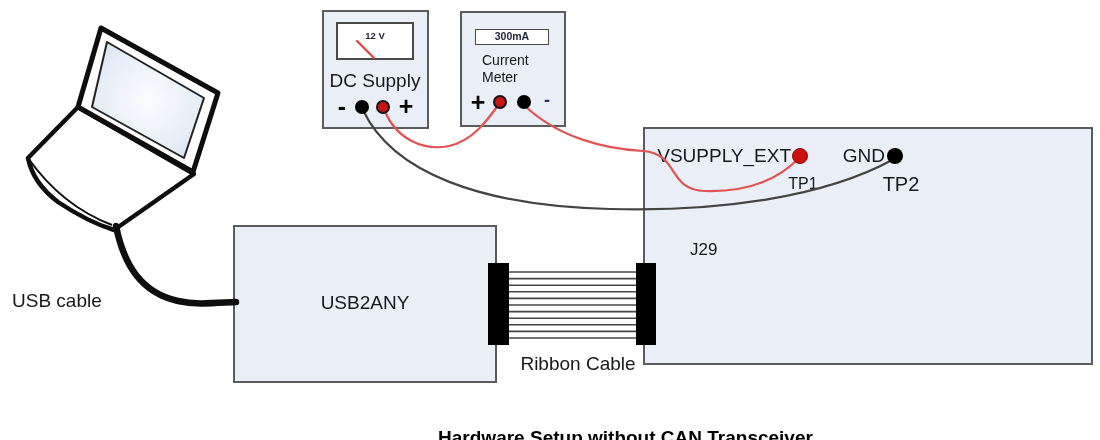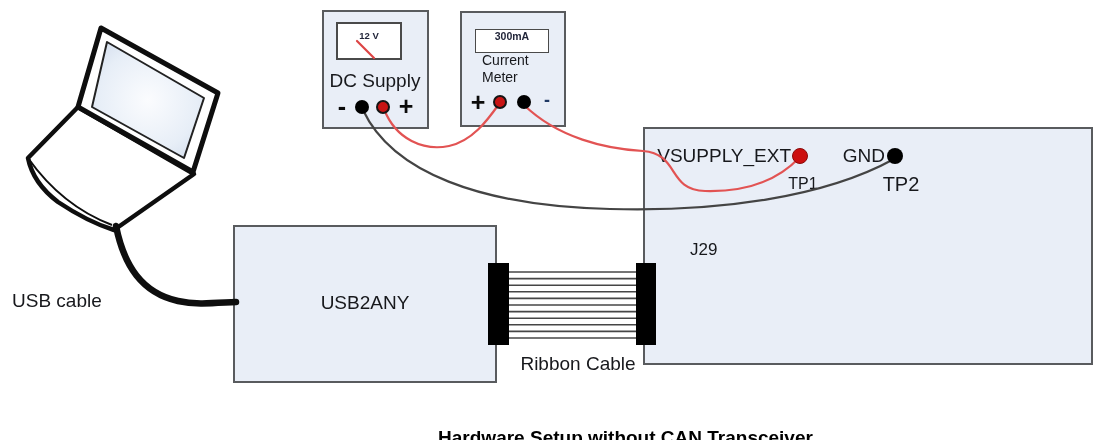--- a/index.html
+++ b/index.html
@@ -22,25 +22,25 @@
 </head>
 <body>
 
 <div class="stage">
 
   <div class="box" style="left:322px;top:10px;width:107px;height:119px;"></div>
   <div class="box" style="left:460px;top:11px;width:106px;height:116px;"></div>
   <div class="box" style="left:233px;top:225px;width:264px;height:158px;"></div>
   <div class="box" style="left:643px;top:127px;width:450px;height:238px;"></div>
 
-  <div class="meter-display" style="left:336px;top:22px;width:66px;height:38px;font-size:9.5px;padding-top:6px;">
+  <div class="meter-display" style="left:336px;top:22px;width:78px;height:38px;font-size:9.5px;padding-top:6px;">
     <span>12 V</span>
   </div>
 
-  <div class="meter-display" style="left:475px;top:29px;width:74px;height:24px;border-width:1.5px;font-size:10.5px;line-height:13px;">
+  <div class="meter-display" style="left:475px;top:29px;width:74px;height:16px;border-width:1.5px;font-size:10.5px;line-height:13px;">
     <span>300mA</span>
   </div>
 
   <div class="lbl ctr" style="left:375px;top:81px;">DC Supply</div>
   <div class="lbl ctr small-wrap" style="left:512px;top:69px;width:60px;">Current Meter</div>
   <div class="lbl ctr" style="left:365px;top:303px;">USB2ANY</div>
   <div class="lbl" style="left:654px;top:240px;font-size:17px;margin-left:36px;">J29</div>
   <div class="lbl ctr-r" style="left:791px;top:156px;">VSUPPLY_EXT</div>
   <div class="lbl ctr-r" style="left:885px;top:156px;">GND</div>
   <div class="lbl ctr" style="left:803px;top:184px;font-size:16px;">TP1</div>

